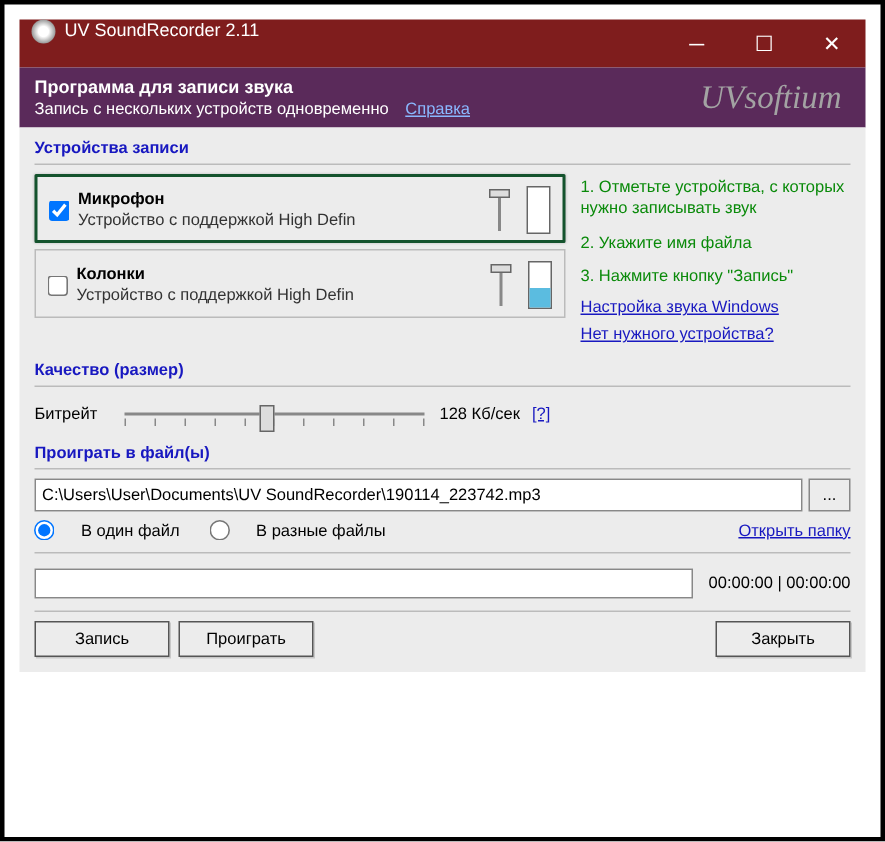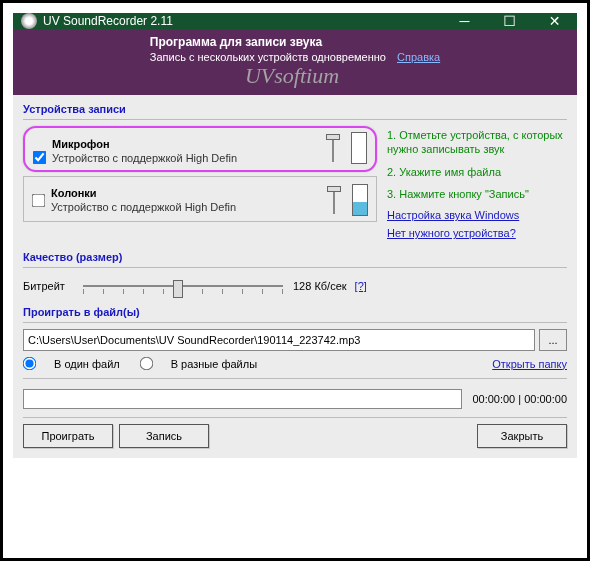--- a/index.html
+++ b/index.html
@@ -1,35 +1,35 @@
 <!DOCTYPE html>
 <html><head>
 <meta charset="utf-8">
 <style>
 * { box-sizing: border-box; margin: 0; padding: 0; }
 body { font-family: Tahoma, Arial, sans-serif; font-size: 11px; background: #fff; width: 590px; height: 561px; position: relative; overflow: hidden; }
 .outer-frame { border: 3px solid #000; width: 590px; height: 561px; padding: 10px; background: #fff; }
-.titlebar { background: #14532d; height: 16px; display: flex; align-items: center; color: #fff; font-size: 12px; }
+.titlebar { background: #7f1d1d; height: 32px; display: flex; align-items: flex-start; color: #fff; font-size: 12px; }
 .titlebar-icon { width: 16px; height: 16px; margin: 0 6px 0 8px; background: radial-gradient(circle, #fff 30%, #999 70%); border-radius: 50%; }
 .titlebar-title { flex: 1; }
 .titlebar-btns { display: flex; }
 .tb-btn { width: 45px; height: 32px; display: flex; align-items: center; justify-content: center; color: #fff; font-size: 14px; }
-.header { background: #5a2a5a; padding: 6px 10px; display: flex; align-items: center; color: #fff; flex-direction: column; }
+.header { background: #5a2a5a; padding: 6px 10px; display: flex; align-items: center; color: #fff; }
 .header-left { flex: 1; }
 .header-title { font-weight: bold; font-size: 12px; }
 .header-sub { font-size: 11px; margin-top: 2px; }
 .header-sub .help-link { color: #8ab8ff; text-decoration: underline; margin-left: 8px; }
 .header-logo { font-family: "Times New Roman", serif; font-style: italic; font-size: 22px; color: #a3a3a3; padding-right: 6px; }
 .content { background: #ececec; padding: 8px 10px 10px 10px; }
 .section-title { color: #1818c0; font-weight: bold; font-size: 11px; margin-bottom: 4px; }
 .section-line { border-top: 1px solid #bbb; margin-bottom: 6px; }
 .devices-row { display: flex; gap: 10px; }
 .devices-col { flex: 1; }
 .device-box { background: #ececec; border: 1px solid #bbb; padding: 8px 8px 6px 8px; display: flex; align-items: center; margin-bottom: 4px; position: relative; height: 46px; }
-.device-box.highlight { border: 2px solid #d946ef; border-radius: 13px; box-shadow: 0 0 2px rgba(0,0,0,0.2); align-items: flex-end; }
+.device-box.highlight { border: 2px solid #14532d; border-radius: 1px; box-shadow: 0 0 2px rgba(0,0,0,0.2); }
 .dev-check { margin-right: 6px; }
 .dev-txt { flex: 1; }
 .dev-name { font-weight: bold; font-size: 11px; }
 .dev-desc { font-size: 11px; color: #333; margin-top: 2px; }
 .slider-v { width: 20px; height: 32px; position: relative; margin: 0 4px; }
 .slider-v .track { position: absolute; left: 9px; top: 2px; width: 2px; height: 28px; background: #888; }
 .slider-v .thumb { position: absolute; left: 3px; width: 14px; height: 6px; background: #ddd; border: 1px solid #666; }
 .level-meter { width: 16px; height: 32px; border: 1px solid #666; background: #fff; margin-left: 4px; position: relative; }
 .level-fill { position: absolute; bottom: 0; left: 0; right: 0; background: #5bbce0; }
 .hints-col { width: 180px; padding-top: 2px; }
@@ -176,19 +176,19 @@
     <div class="section-line" style="margin-top:8px"></div>
 
     <div class="progress-row">
       <div class="progress-bar"></div>
       <div class="time-txt">00:00:00 | 00:00:00</div>
     </div>
 
     <div class="section-line"></div>
 
     <div class="btn-row">
+      <button class="btn">Запись</button>
       <button class="btn">Проиграть</button>
-      <button class="btn">Запись</button>
       <div class="spacer"></div>
       <button class="btn">Закрыть</button>
     </div>
   </div>
 </div>
 
 </body></html>

